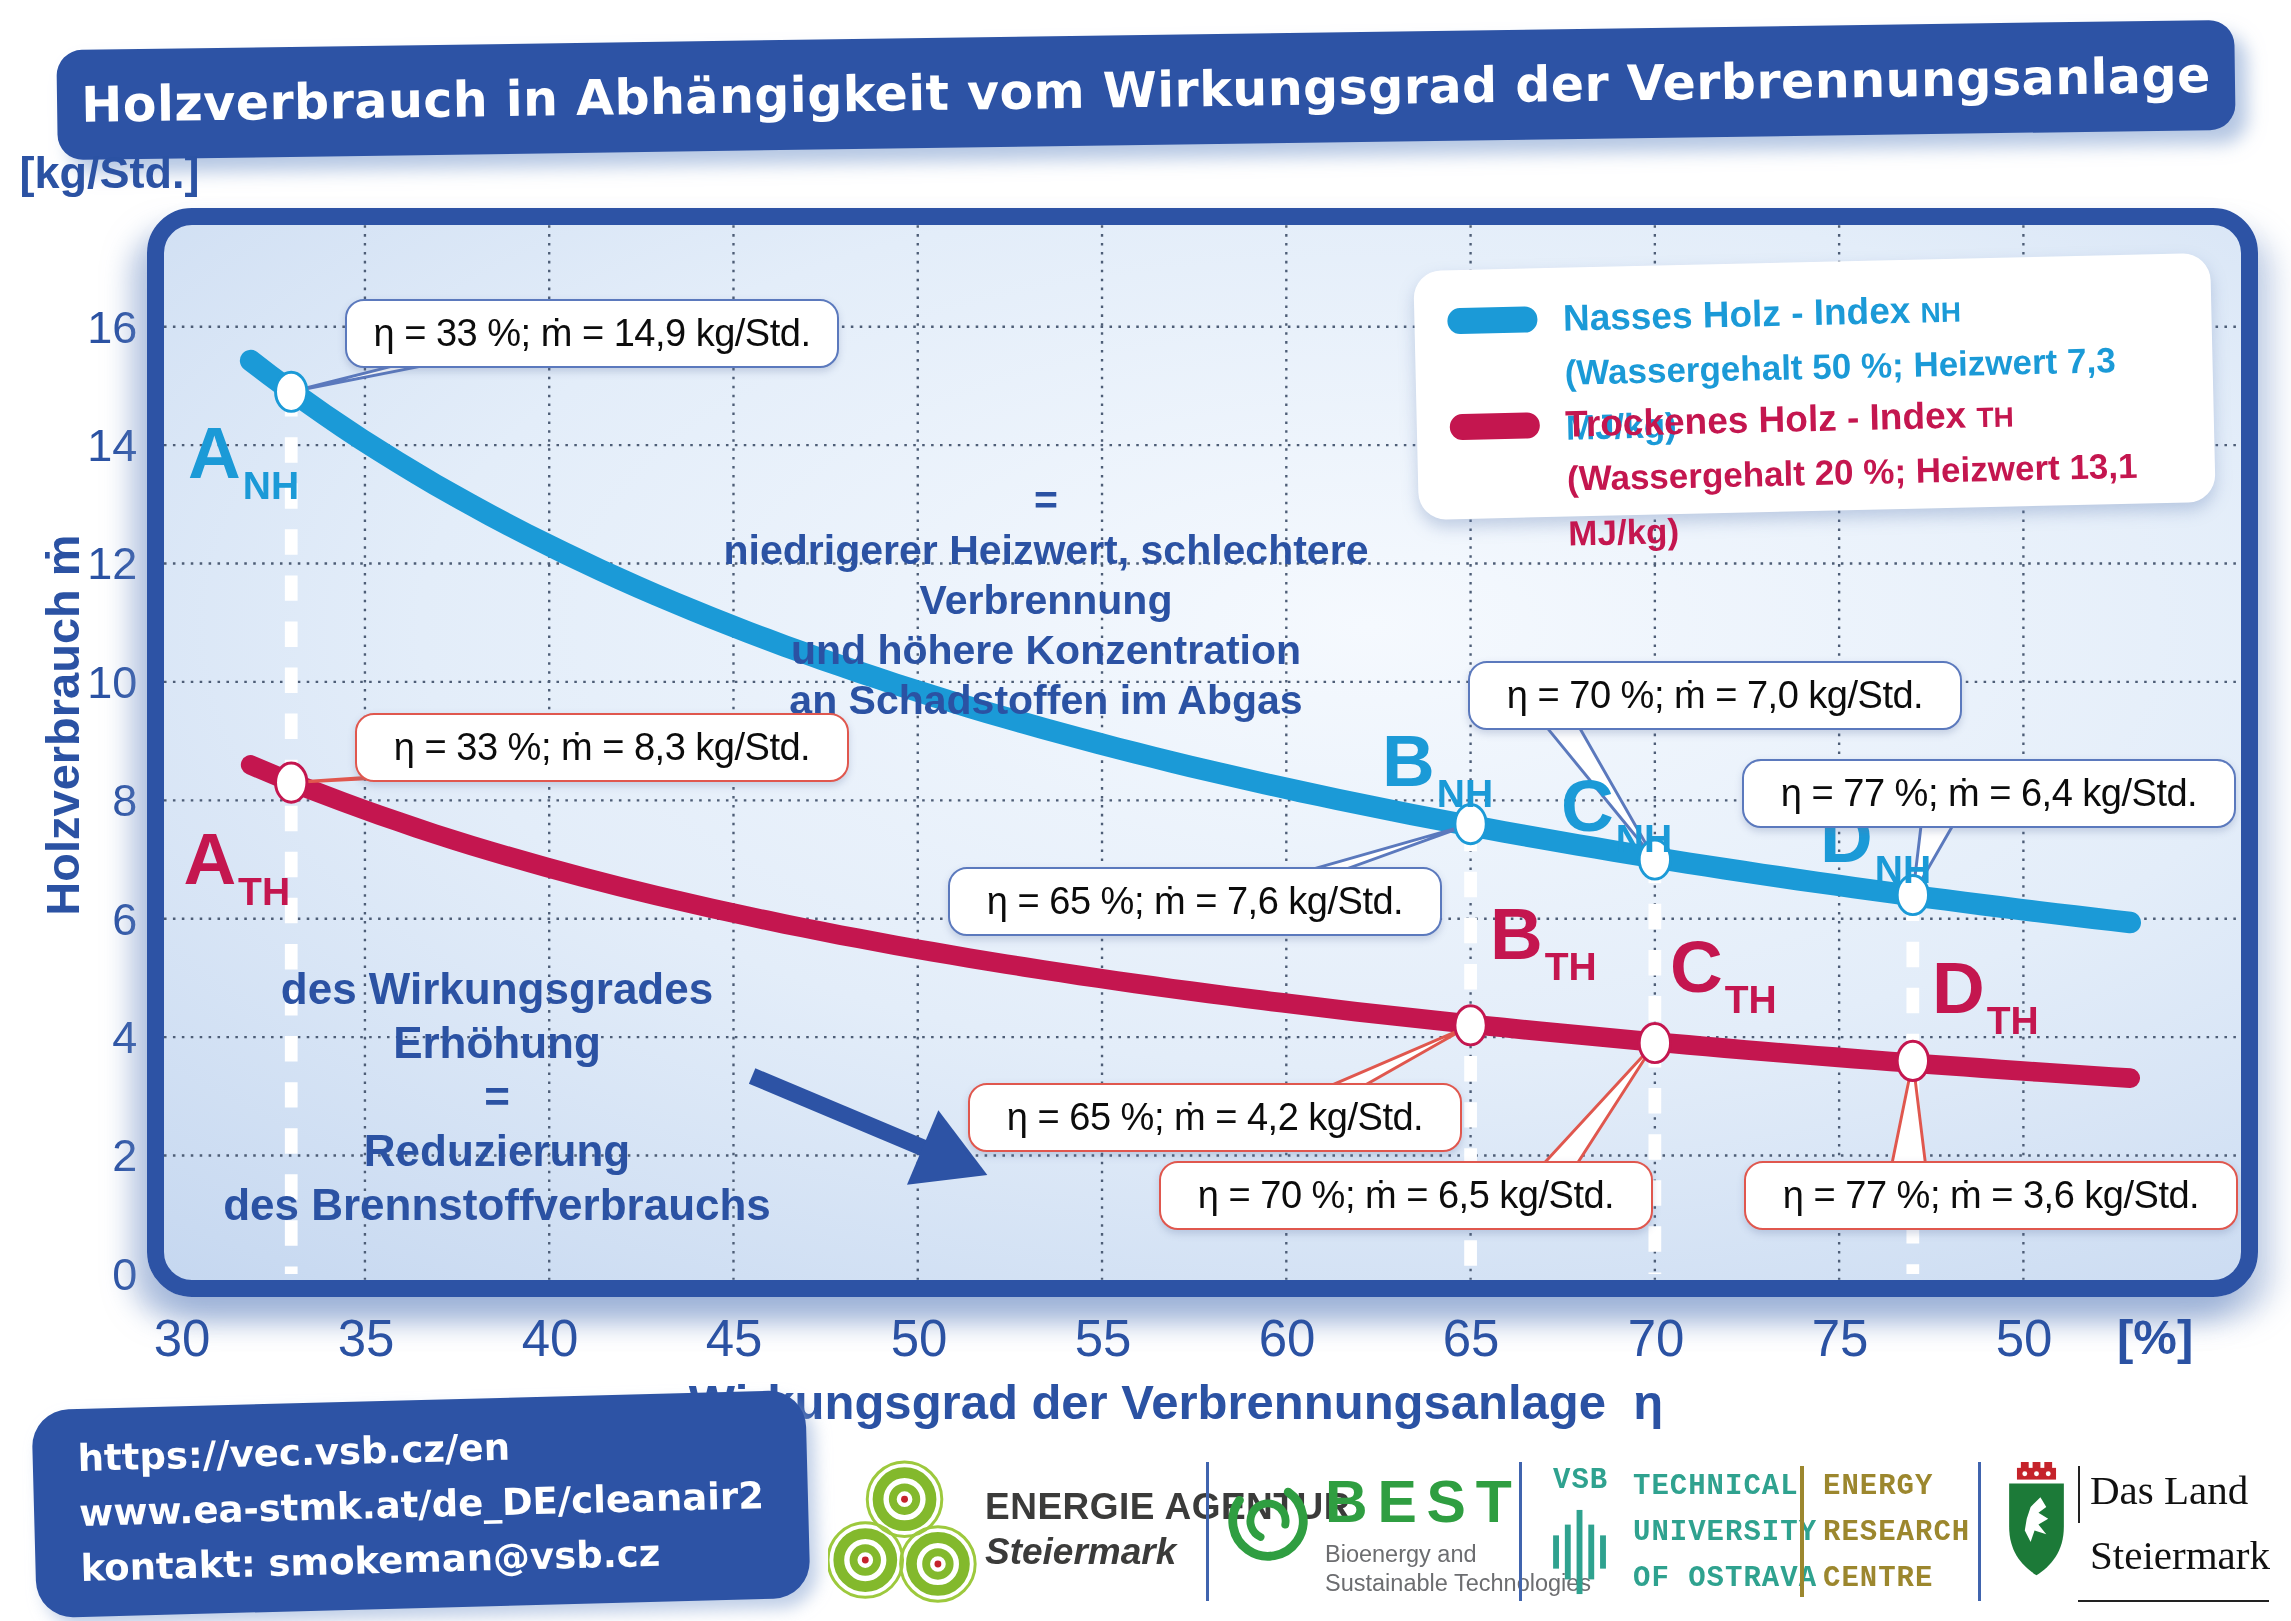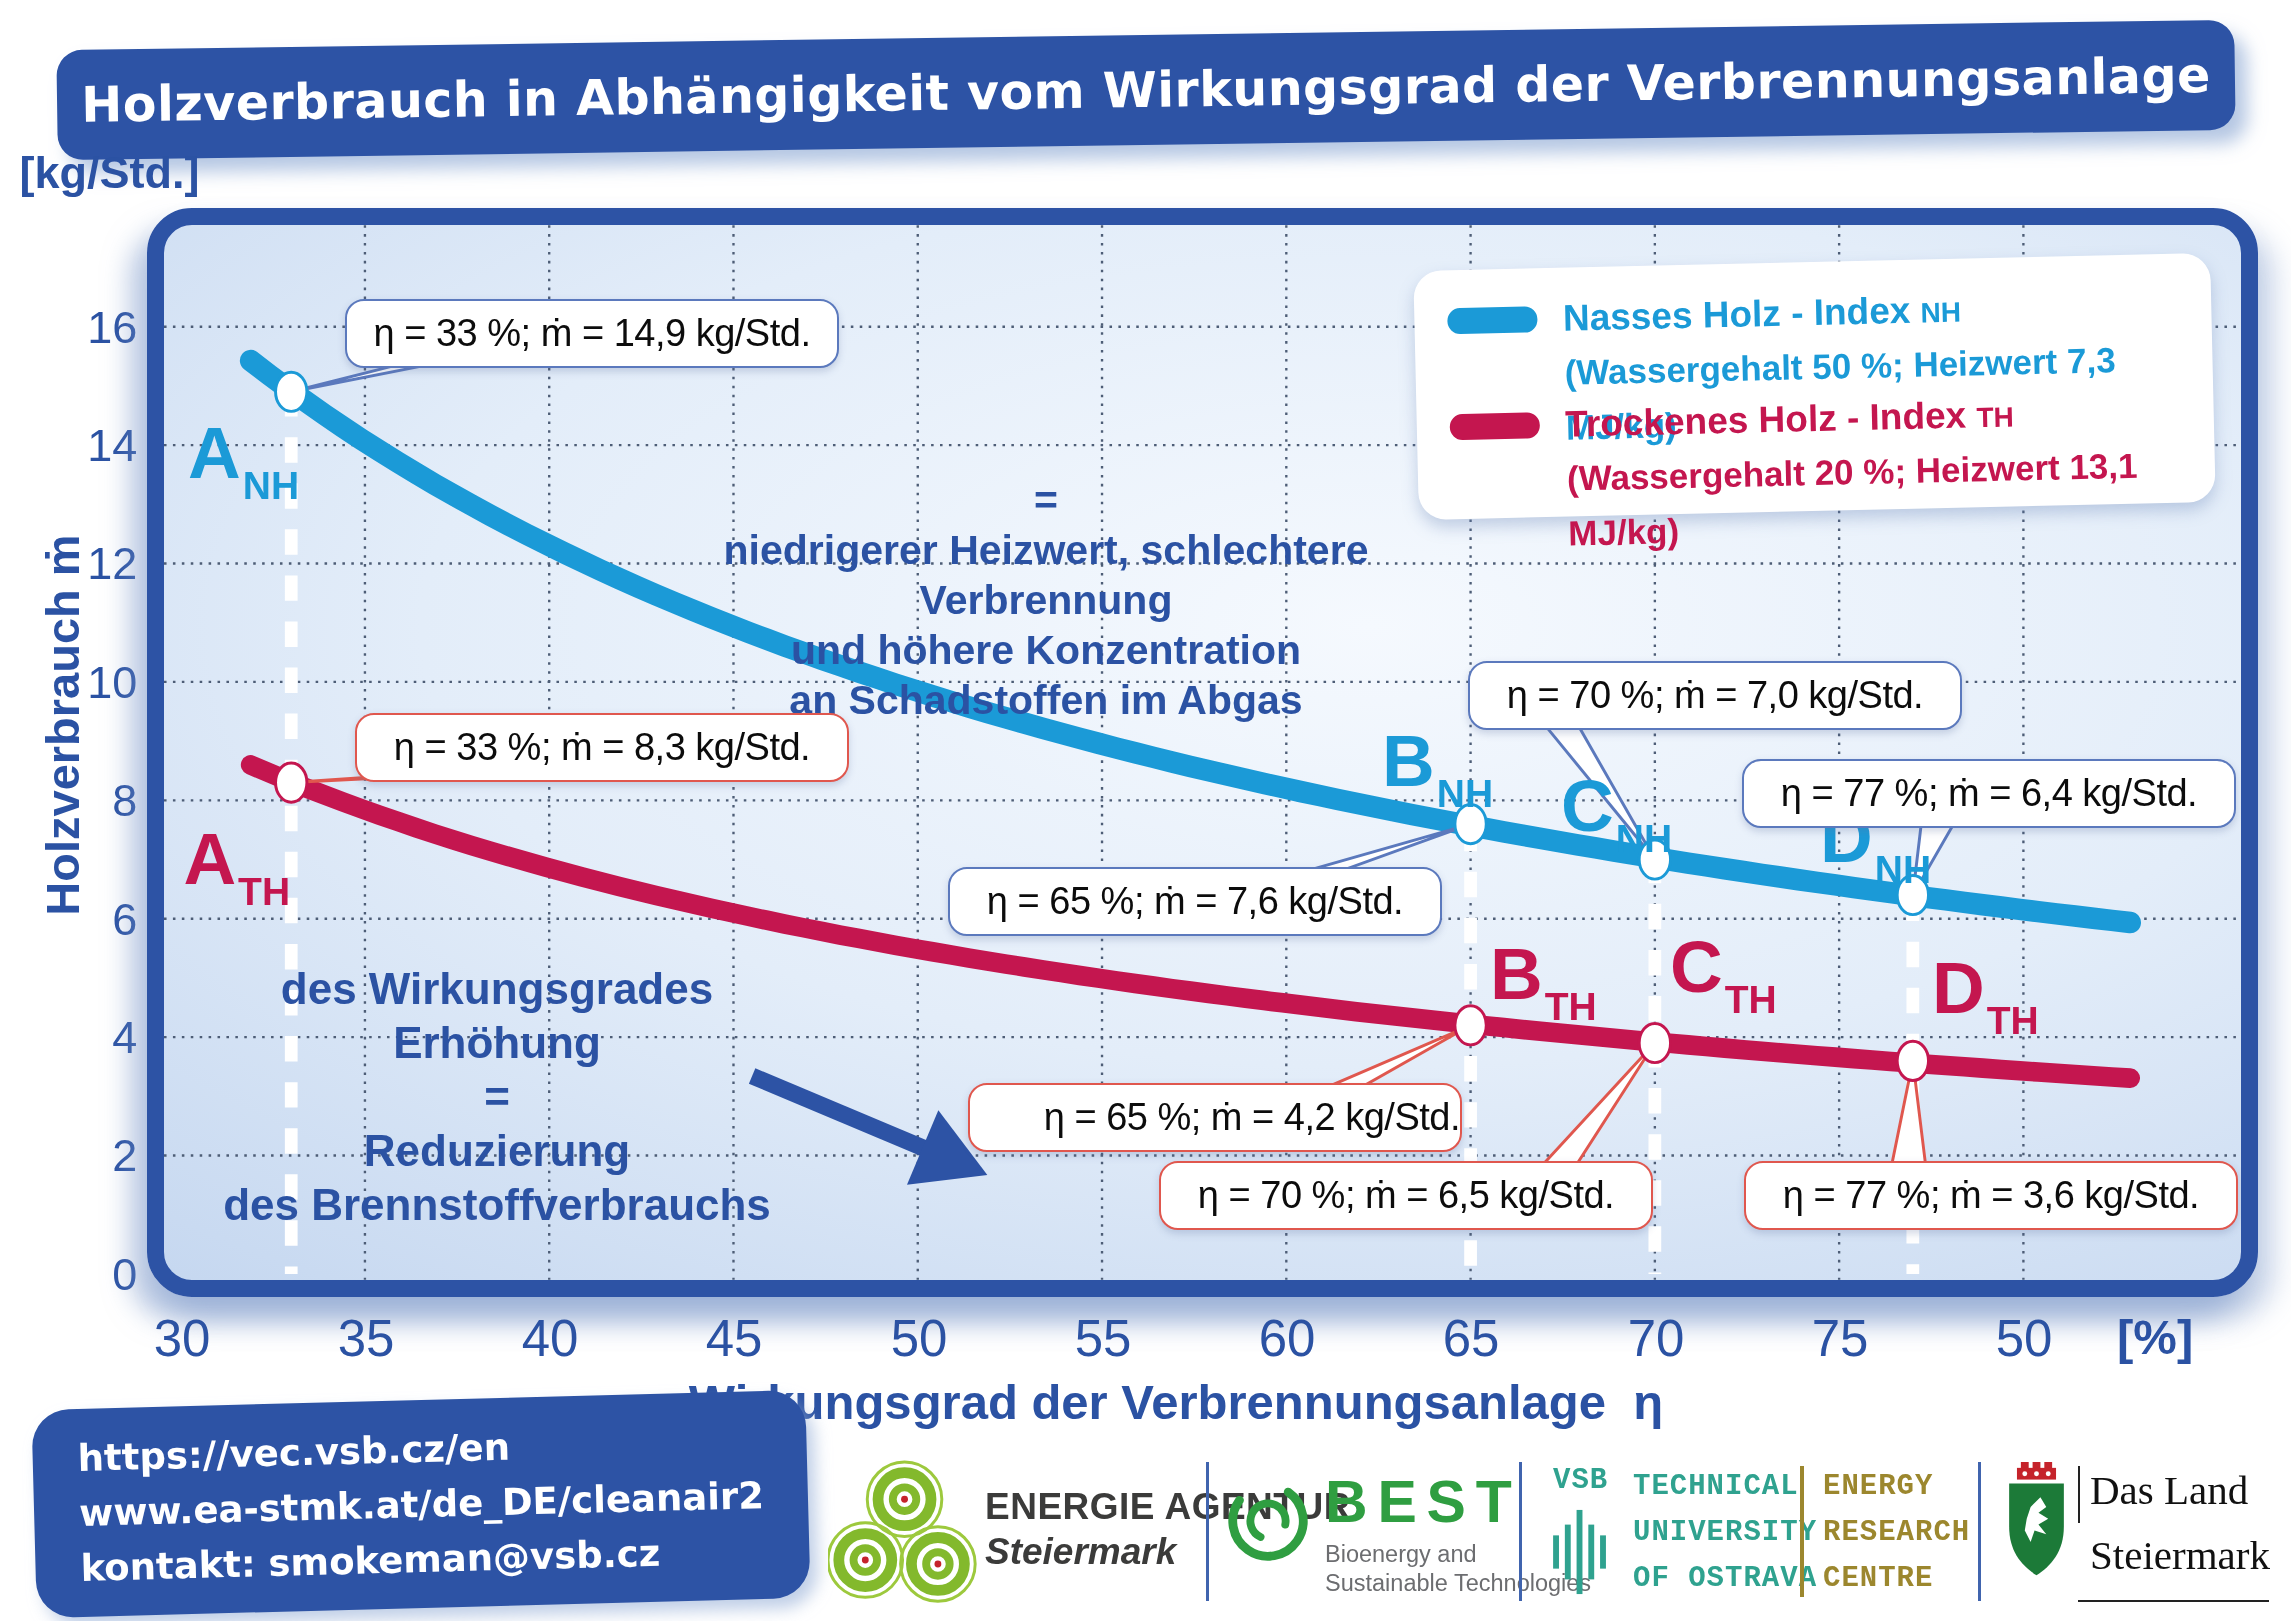--- a/index.html
+++ b/index.html
@@ -194,37 +194,37 @@
         </div>
       <div class="callout nh" style="left: 784px; top: 642px;">
           <span>η = 65 %; ṁ = 7,6 kg/Std.</span>
         </div>
       <div class="callout nh" style="left: 1304px; top: 436px;">
           <span>η = 70 %; ṁ = 7,0 kg/Std.</span>
         </div>
       <div class="callout nh" style="left: 1578px; top: 534px;">
           <span>η = 77 %; ṁ = 6,4 kg/Std.</span>
         </div>
-      <div class="callout th" style="left: 804px; top: 858px; justify-content: flex-end;">
+      <div class="callout th" style="left: 804px; top: 858px;">
           <span>η = 65 %; ṁ = 4,2 kg/Std.</span>
         </div>
       <div class="callout th" style="left: 995px; top: 936px;">
           <span>η = 70 %; ṁ = 6,5 kg/Std.</span>
         </div>
       <div class="callout th" style="left: 1580px; top: 936px;">
           <span>η = 77 %; ṁ = 3,6 kg/Std.</span>
         </div>
 
       <div id="ptlabels">
           <span class="pt nh" style="left: 24px; top: 191px;">A<sub>NH</sub></span>
           <span class="pt nh" style="left: 1218px; top: 499px;">B<sub>NH</sub></span>
           <span class="pt nh" style="left: 1381px; top: 544px; margin-left: 16px;">C<sub>NH</sub></span>
           <span class="pt nh" style="left: 1656px; top: 575px;">D<sub>NH</sub></span>
           <span class="pt th" style="left: 19.4px; top: 597px;">A<sub>TH</sub></span>
-          <span class="pt th" style="left: 1326px; top: 712px;">B<sub>TH</sub></span>
+          <span class="pt th" style="left: 1326px; top: 672px;">B<sub>TH</sub></span>
           <span class="pt th" style="left: 1506px; top: 705px;">C<sub>TH</sub></span>
           <span class="pt th" style="left: 1768px; top: 726px;">D<sub>TH</sub></span>
         </div>
     </div>
   </div>
 
   <div id="xticks">
       <div class="xtick" style="left: 123px;">30</div>
       <div class="xtick" style="left: 307px;">35</div>
       <div class="xtick" style="left: 491px;">40</div>

